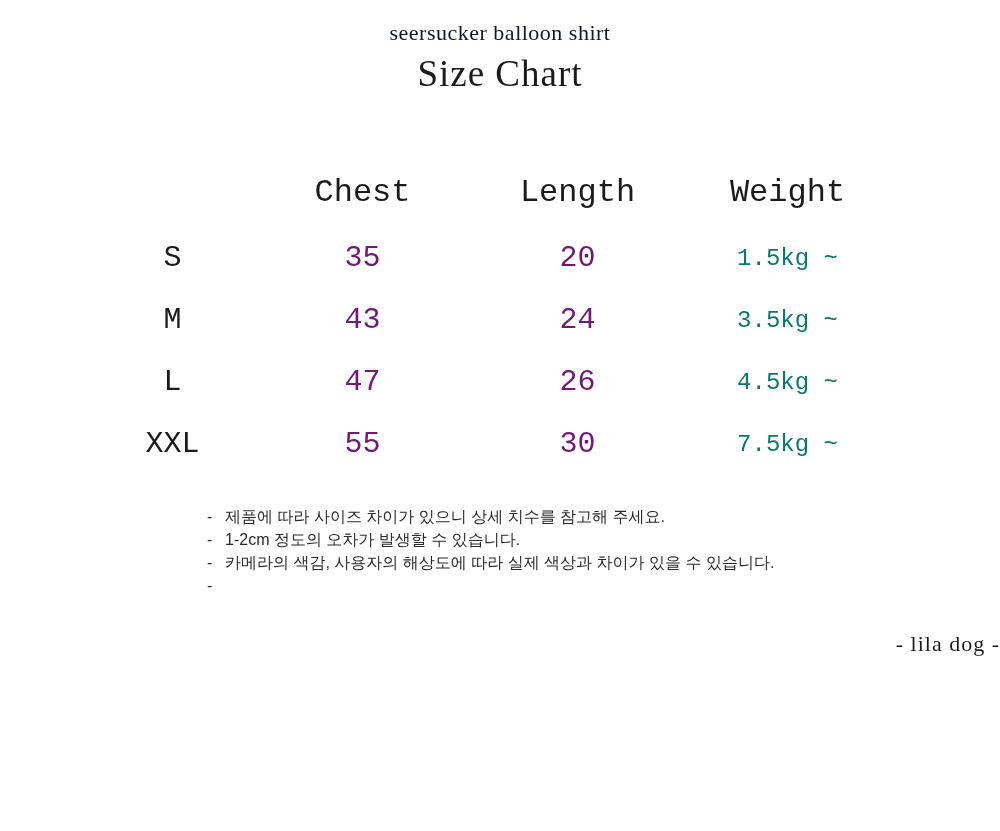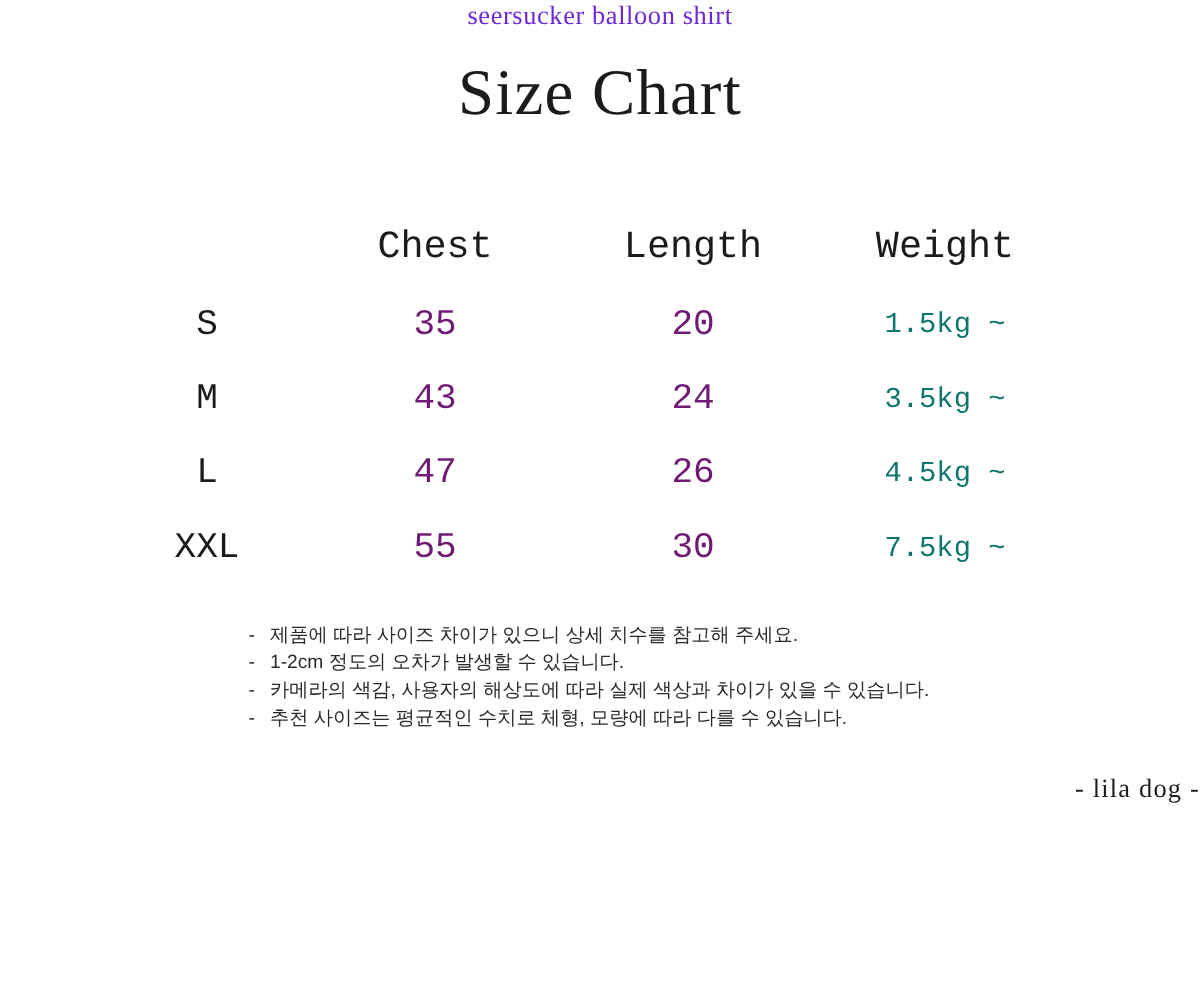--- a/index.html
+++ b/index.html
@@ -10,29 +10,30 @@
   .page {
     position: relative;
     width: 1000px;
     height: 831px;
     background: #ffffff;
     color: #1d1d1d;
     font-family: "Liberation Serif", "DejaVu Serif", serif;
     overflow: hidden;
   }
   .subtitle {
+    padding-top: 20px;
     text-align: center;
     font-size: 22px;
     letter-spacing: 0.5px;
-    color: #6d28d9;
+    color: #0f172a;
   }
   .title {
-    margin-top: 20px;
+    margin-top: 6px;
     text-align: center;
-    font-size: 54px;
+    font-size: 37px;
     font-weight: 400;
     letter-spacing: 1px;
     color: #1b1b1b;
   }
   table.size-table {
     border-collapse: collapse;
     margin: 62px 0 0 100px;
     width: 800px;
     table-layout: fixed;
   }
@@ -145,19 +146,18 @@
     <div class="note-line">
       <span class="note-dash">-</span>
       <span>1-2cm 정도의 오차가 발생할 수 있습니다.</span>
     </div>
     <div class="note-line">
       <span class="note-dash">-</span>
       <span>카메라의 색감, 사용자의 해상도에 따라 실제 색상과 차이가 있을 수 있습니다.</span>
     </div>
     <div class="note-line">
       <span class="note-dash">-</span>
-      <span>추천 사이즈는 평균적인 수치로 체형, 모량에 따라 다를 수 있습니다.</span>
     </div>
   </div>
 
   <div class="brand">- lila dog -</div>
 
 </div>
 
 </body></html>

